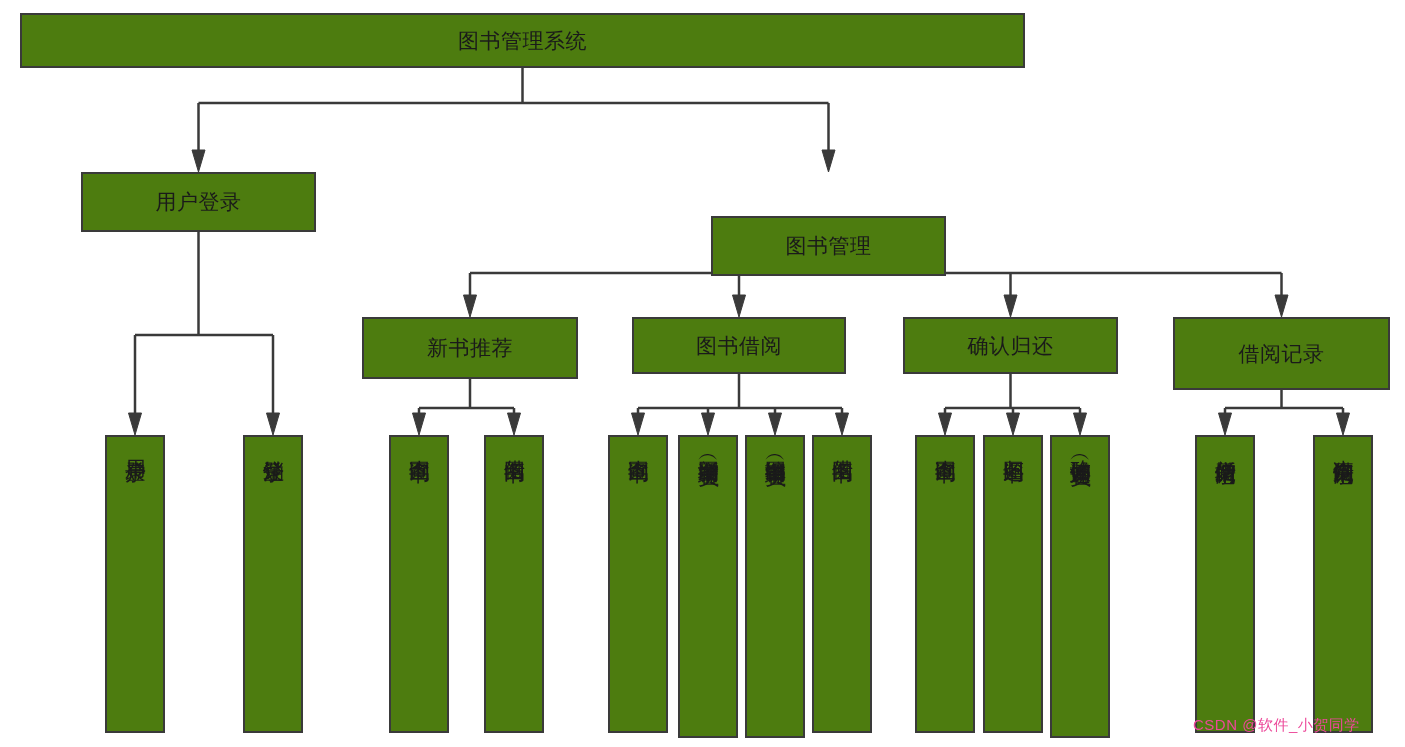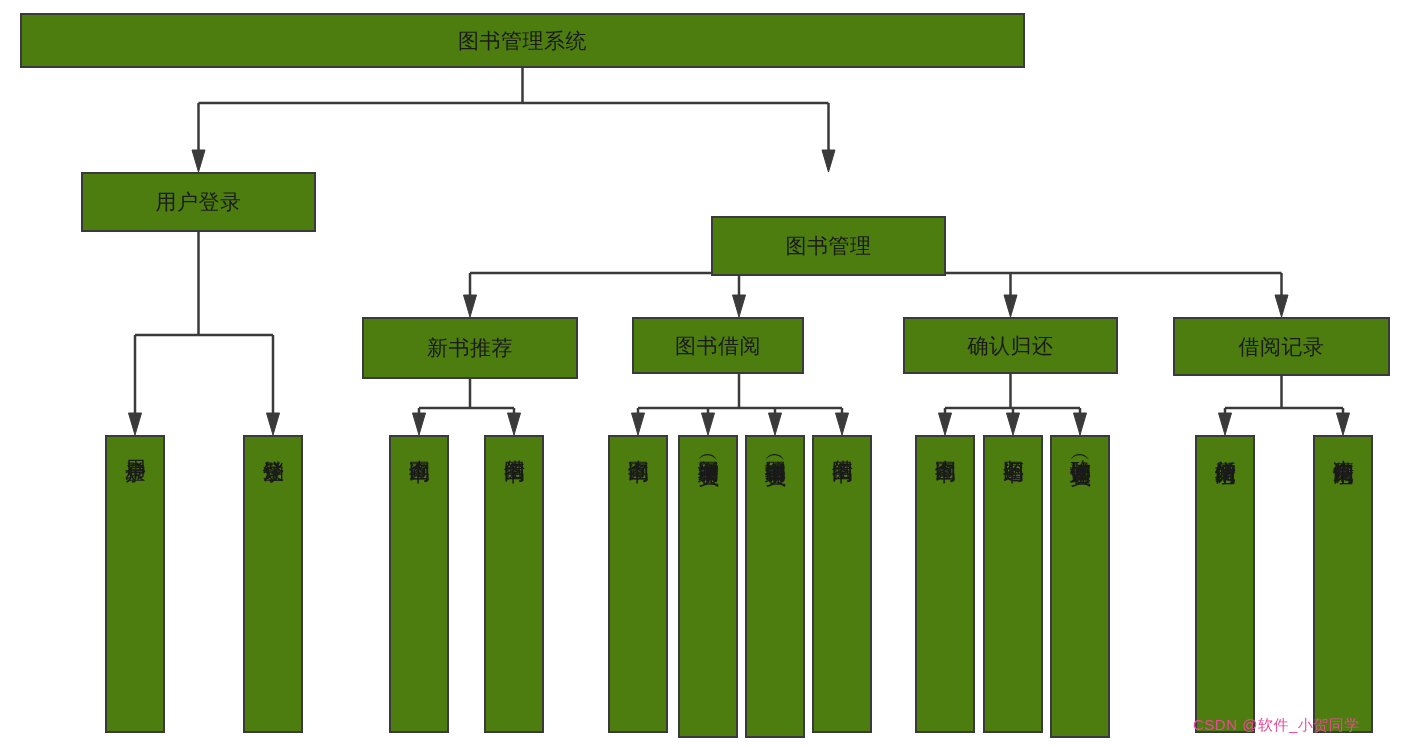--- a/index.html
+++ b/index.html
@@ -141,27 +141,27 @@
       </div>
       <div class="node" style="left: 81px; top: 172px; width: 235px; height: 60px;">
         <span class="label">用户登录</span>
       </div>
       <div class="node" style="left: 711px; top: 172px; width: 235px; height: 60px; margin-top: 44px;">
         <span class="label">图书管理</span>
       </div>
       <div class="node" style="left: 362px; top: 317px; width: 216px; height: 62px;">
         <span class="label">新书推荐</span>
       </div>
-      <div class="node" style="left: 632px; top: 317px; width: 172px; height: 57px;">
+      <div class="node" style="left: 632px; top: 317px; width: 214px; height: 57px;">
         <span class="label">图书借阅</span>
       </div>
       <div class="node" style="left: 903px; top: 317px; width: 215px; height: 57px;">
         <span class="label">确认归还</span>
       </div>
-      <div class="node" style="left: 1173px; top: 317px; width: 217px; height: 59px;">
+      <div class="node" style="left: 1173px; top: 317px; width: 217px; height: 73px;">
         <span class="label">借阅记录</span>
       </div>
       <div class="node vertical" style="left: 105px; top: 435px; width: 60px; height: 298px;">
         <span class="label">用户登录</span>
       </div>
       <div class="node vertical" style="left: 243px; top: 435px; width: 60px; height: 298px;">
         <span class="label">注销登录</span>
       </div>
       <div class="node vertical" style="left: 389px; top: 435px; width: 60px; height: 298px;">
         <span class="label">查询图书</span>

